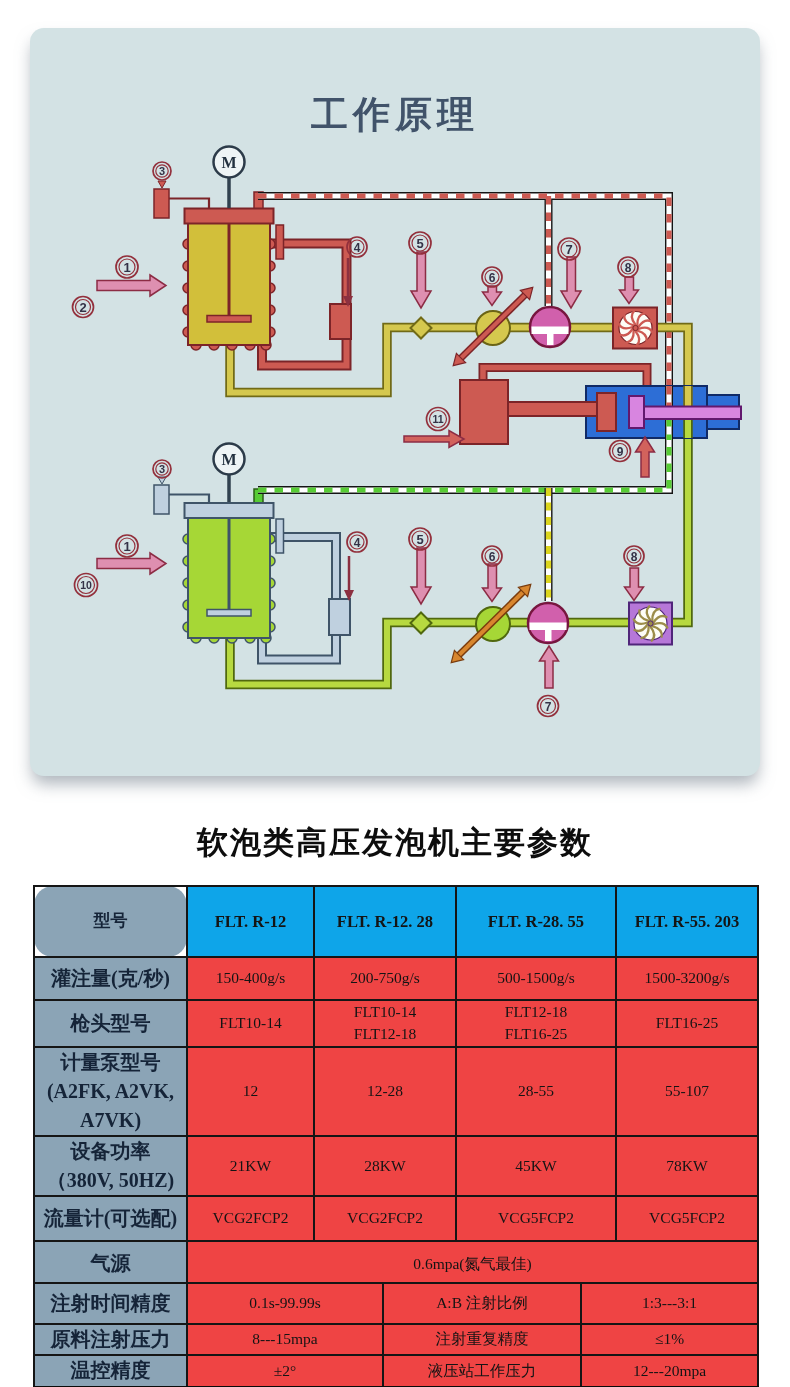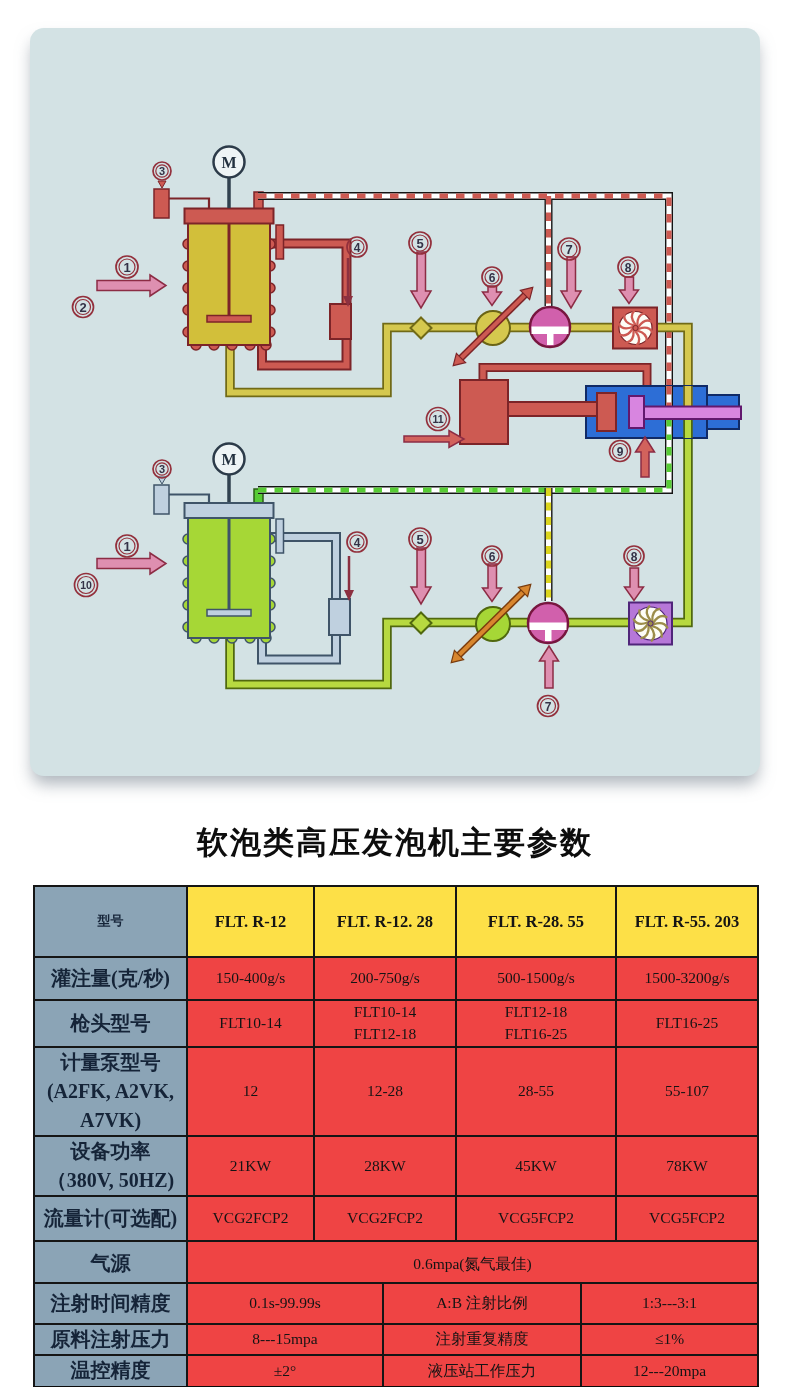--- a/index.html
+++ b/index.html
@@ -13,22 +13,22 @@
   .table-title{position:absolute;left:0;top:822px;width:100%;text-align:center;
                font-size:31px;font-weight:700;color:#0d0d0d;letter-spacing:2px;
                font-family:"Liberation Sans","DejaVu Sans",sans-serif;}
   table.spec{position:absolute;left:33px;border-collapse:collapse;table-layout:fixed;width:724px;}
   #tableA{top:885px;}
   #tableB{top:1282px;}
   .spec th,.spec td{border:2px solid #151515;text-align:center;vertical-align:middle;
                     padding:0 4px;white-space:pre-line;line-height:1.45;}
   .spec th{background:#8ba4b6;color:#152438;font-weight:700;font-size:20px;}
   .spec td{background:#ef4444;color:#141414;font-size:15.5px;}
-  .hrow th{font-size:13px;}
-  .hrow td{font-weight:700;font-size:16.5px;background:#fde047;}
+  .hrow th{font-size:17px;border-radius:19px;}
+  .hrow td{font-weight:700;font-size:16.5px;background:#0ea5e9;}
   #tableB tr:last-child th,#tableB tr:last-child td{border-bottom:5px solid #0a0a0a;}
 </style>
 </head>
 <body>
 
 <div class="panel">
   <svg class="diagram-svg" viewBox="30 28 730 748" xmlns="http://www.w3.org/2000/svg">
 
     <g>
       <rect x="254" y="192" width="9" height="20" fill="#cd5a52" stroke="#7c2428" stroke-width="1.5"></rect>
@@ -332,20 +332,21 @@
           <circle cx="620" cy="451" r="7.5" fill="none" stroke="#93303c" stroke-width="1.2"></circle>
           <text x="620" y="455.5" font-size="12">9</text>
         </g>
       <g>
           <circle cx="438" cy="419" r="11.5" fill="none" stroke="#93303c" stroke-width="1.7"></circle>
           <circle cx="438" cy="419" r="8.5" fill="none" stroke="#93303c" stroke-width="1.2"></circle>
           <text x="438" y="423" font-size="10.5">11</text>
         </g>
     </g>
   </svg>
+  <div class="panel-title">工作原理</div>
 </div>
 
 <div class="table-title">软泡类高压发泡机主要参数</div>
 
 <table class="spec" id="tableA">
   <colgroup>
       <col style="width:153px">
       <col style="width:127px">
       <col style="width:142px">
       <col style="width:160px">

